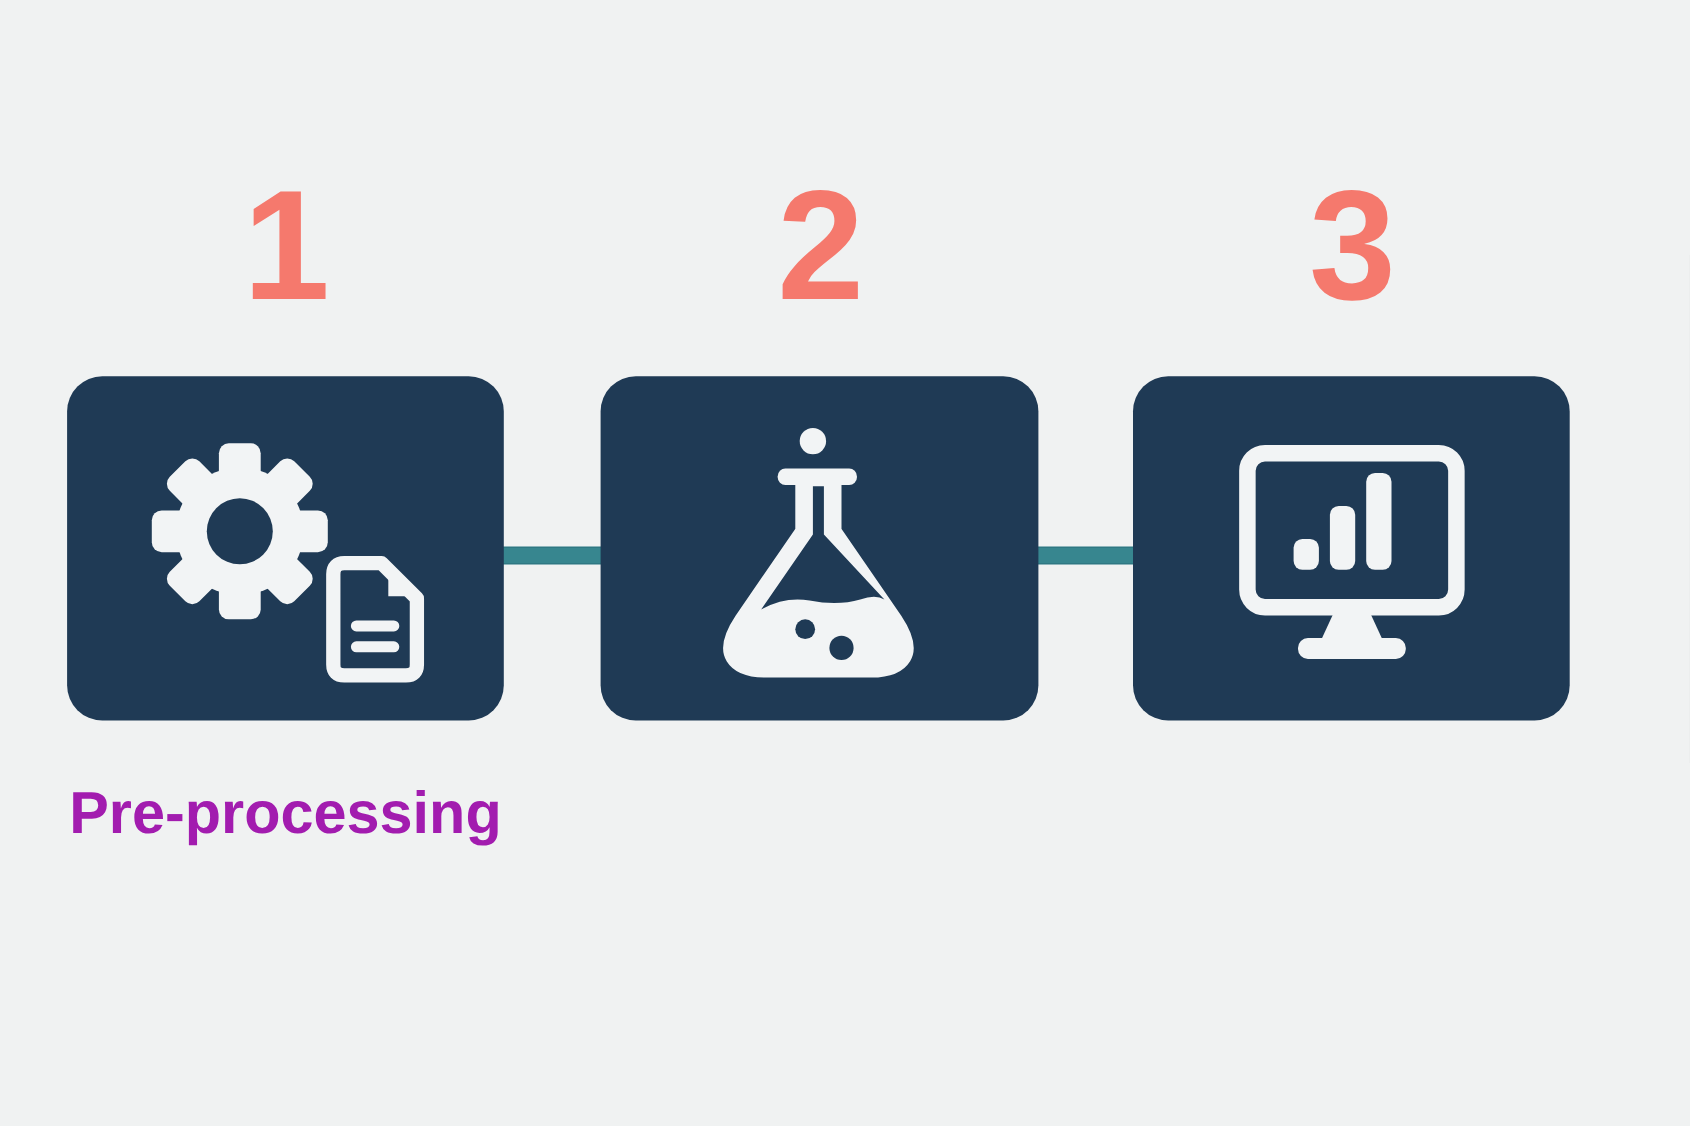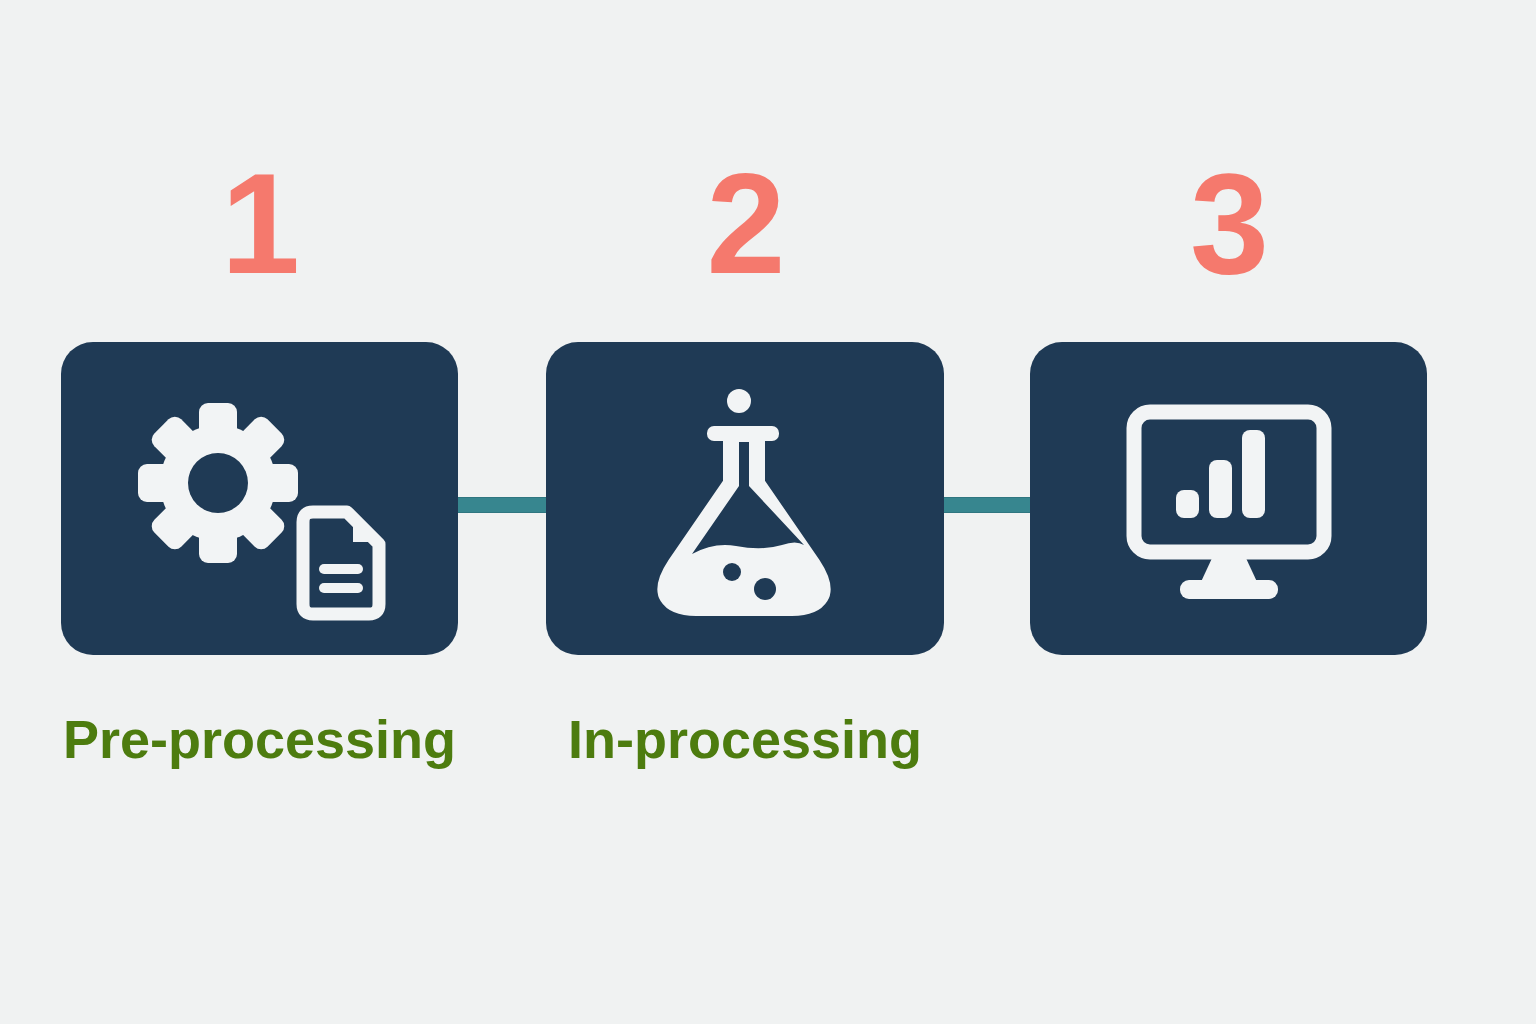--- a/index.html
+++ b/index.html
@@ -44,21 +44,21 @@
 
   .step-label {
     position: absolute;
     top: 710px;
     left: -55px;
     right: -55px;
     text-align: center;
     font-size: 54px;
     line-height: 1.1;
     font-weight: 700;
-    color: #4d7c0f;
+    color: #a21caf;
     letter-spacing: 0px;
   }
 
   .connector {
     position: absolute;
     top: 497px;
     height: 16px;
     background: #37868f;
     border-top: 1px solid #2f7680;
     border-bottom: 1px solid #2f7680;
@@ -118,21 +118,20 @@
           <rect x="161" y="84" width="72" height="15" rx="7" fill="#f2f4f5"></rect>
           <path d="M 181 94 L 181 140 L 126 220 Q 110 244 118 257 Q 126 270 150 270 L 246 270 Q 270 270 278 257 Q 286 244 270 220 L 215 140 L 215 94 Z" fill="#f2f4f5" stroke="#f2f4f5" stroke-width="8" stroke-linejoin="round"></path>
 
           <path d="M 193 100 L 193 144 L 146 212 Q 168 200 190 204 Q 216 209 236 203 Q 250 198 258 203 L 203 144 L 203 100 Z" fill="#1f3a55"></path>
 
           <circle cx="186" cy="230" r="9" fill="#1f3a55"></circle>
           <circle cx="219" cy="247" r="11" fill="#1f3a55"></circle>
         </svg>
       </span>
     </div>
-    <div class="step-label">In-processing</div>
   </div>
 
   <div class="step step-3">
     <div class="step-number">3</div>
     <div class="step-box">
       <span>
         <svg viewBox="0 0 397 313" xmlns="http://www.w3.org/2000/svg">
 
           <rect x="104" y="70" width="190" height="140" rx="16" fill="#1f3a55" stroke="#f2f4f5" stroke-width="15"></rect>
 

